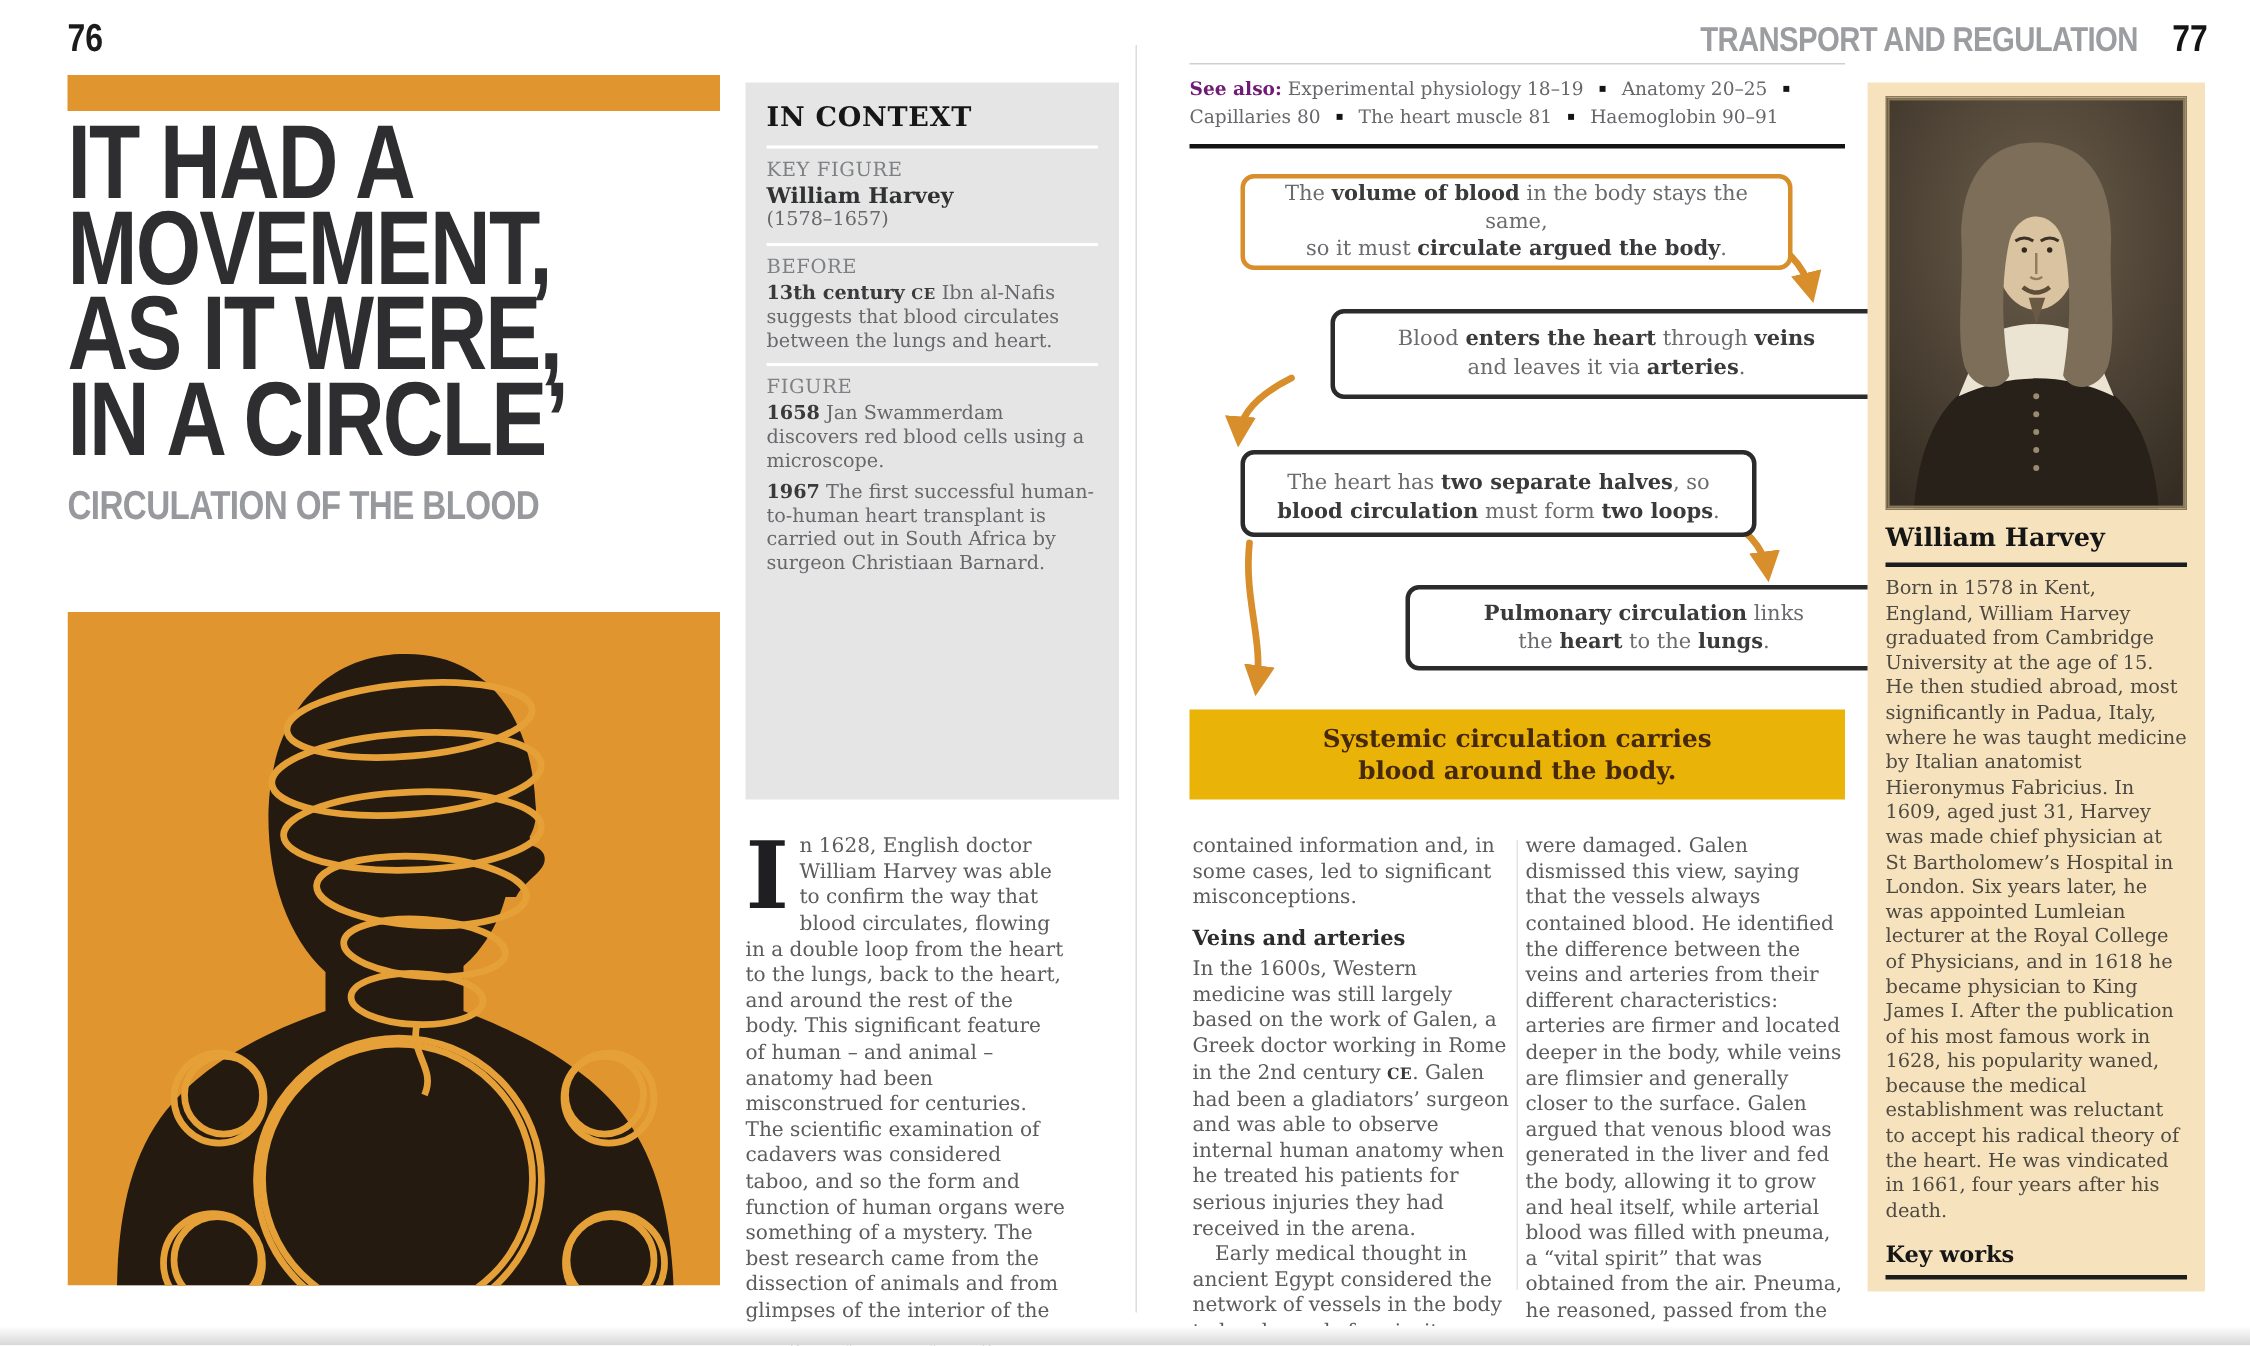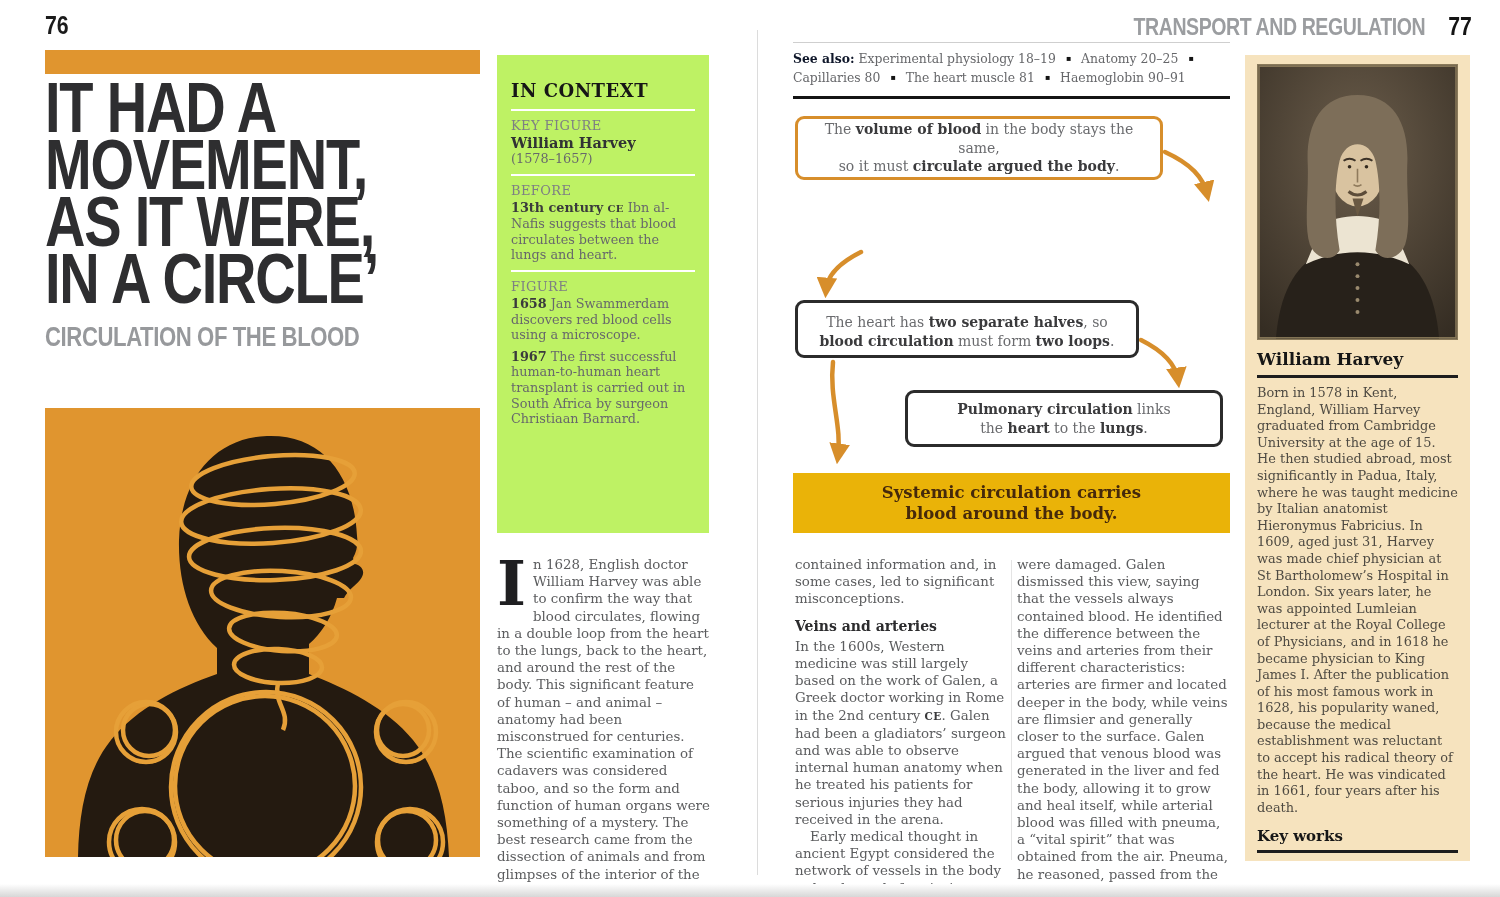--- a/index.html
+++ b/index.html
@@ -14,22 +14,22 @@
   .accent-bar{position:absolute;left:45px;top:50px;width:435px;height:24px;background:#E0952F;}
   .headline{position:absolute;left:45px;top:80px;margin:0;}
   .headline .hl{display:block;font-family:"Liberation Sans",sans-serif;font-weight:bold;
         font-size:70px;line-height:57px;color:#2e2e30;letter-spacing:-1.5px;
         transform:scaleX(.8);transform-origin:left top;white-space:nowrap;}
   .subtitle{position:absolute;left:45px;top:322px;}
   .subtitle .cond{font-size:27px;color:#97999c;letter-spacing:-.5px;}
   .illustration{position:absolute;left:45px;top:408px;width:435px;height:449px;}
 
   
-  .incontext{position:absolute;left:497px;top:55px;width:212px;height:478px;
-        background:#bef264;box-sizing:border-box;padding:25px 14px;overflow:hidden;}
+  .incontext{position:absolute;left:497px;top:55px;width:249px;height:478px;
+        background:#e5e5e5;box-sizing:border-box;padding:13px 14px;overflow:hidden;}
   .incontext h2{margin:0 0 8px 0;font-size:18px;color:#161616;letter-spacing:.5px;}
   .ic-rule{height:2px;background:#ffffff;margin:7px 0;}
   .ic-label{font-size:13px;color:#7e8083;letter-spacing:.4px;margin-top:2px;}
   .ic-name{font-size:14.5px;font-weight:bold;color:#313234;margin-top:1px;}
   .ic-years,.ic-item{font-size:12.8px;line-height:15.6px;color:#67686b;margin:0;}
   .ic-item{margin:2px 0 6px 0;}
   .seg-b{font-weight:bold;color:#3a3a3c;}
   .seg-sc{font-size:.78em;font-weight:bold;color:#3a3a3c;letter-spacing:.3px;}
 
   
@@ -39,28 +39,28 @@
   
   .header-right{position:absolute;right:28px;top:12px;text-align:right;}
   .header-right .section{font-size:23px;color:#9b9da0;letter-spacing:-.5px;
         transform:scaleX(.85);transform-origin:right top;margin-right:14px;}
   .header-right .pg{font-size:25px;color:#141414;transform:scaleX(.85);transform-origin:right top;}
 
   
   .see-also{position:absolute;left:793px;top:42px;width:437px;box-sizing:border-box;
         border-top:1px solid #cfcfcf;border-bottom:3px solid #141414;
         padding:6px 0 9px 0;font-size:12.4px;line-height:1.55;color:#66676a;}
-  .sa-label{font-weight:bold;color:#0f172a;}
+  .sa-label{font-weight:bold;color:#701a75;}
   .sa-sep{color:#141414;font-size:8px;vertical-align:2px;margin:0 6px;}
 
   
   .flowchart{position:absolute;left:793px;top:110px;width:437px;height:425px;}
   .fc-box{position:absolute;box-sizing:border-box;display:flex;align-items:center;
         justify-content:center;text-align:center;background:#fff;border-radius:9px;
-        font-size:14px;line-height:1.35;color:#6a6b6e;padding:4px 10px;}
+        font-size:14px;line-height:1.35;color:#6a6b6e;padding:4px 10px;margin-left:32px;}
   .fc-box.orange{border:3.5px solid #D78E2B;}
   .fc-box.black{border:3.5px solid #2b2b2b;}
   .fc-b1{left:2px;top:6px;width:368px;height:64px;}
   .fc-b2{left:62px;top:96px;width:368px;height:60px;}
   .fc-b3{left:2px;top:190px;width:344px;height:58px;align-items:flex-end;}
   .fc-b4{left:112px;top:280px;width:318px;height:57px;}
   .fc-final{position:absolute;left:0;top:363px;width:437px;height:60px;background:#eab308;
         display:flex;align-items:center;justify-content:center;text-align:center;
         font-size:16.5px;font-weight:bold;color:#46290B;line-height:1.3;}
   .fc-arrows{position:absolute;left:0;top:0;pointer-events:none;}
@@ -187,20 +187,23 @@
       </defs>
       <g fill="none" stroke="#D78E2B" stroke-width="4.5" stroke-linecap="round">
         <path d="M372,42 C398,54 410,67 414,84" marker-end="url(#ah)"></path>
         <path d="M68,142 C44,154 34,167 33,180" marker-end="url(#ah)"></path>
         <path d="M348,230 C372,242 383,255 385,270" marker-end="url(#ah)"></path>
         <path d="M40,252 C36,288 49,316 45,346" marker-end="url(#ah)"></path>
       </g>
     </svg>
     <div class="fc-box orange fc-b1">
         <span><span>The </span><span class="seg-b">volume of blood</span><span> in the body stays the same,</span><br><span>so it must </span><span class="seg-b">circulate argued the body</span><span>.</span></span>
+      </div>
+    <div class="fc-box black fc-b2">
+        <span><span>Blood </span><span class="seg-b">enters the heart</span><span> through </span><span class="seg-b">veins</span><br><span>and leaves it via </span><span class="seg-b">arteries</span><span>.</span></span>
       </div>
     <div class="fc-box black fc-b3">
         <span><span>The heart has </span><span class="seg-b">two separate halves</span><span>, so</span><br><span class="seg-b">blood circulation</span><span> must form </span><span class="seg-b">two loops</span><span>.</span></span>
       </div>
     <div class="fc-box black fc-b4">
         <span><span class="seg-b">Pulmonary circulation</span><span> links</span><br><span>the </span><span class="seg-b">heart</span><span> to the </span><span class="seg-b">lungs</span><span>.</span></span>
       </div>
     <div class="fc-final">
         <span><span>Systemic circulation carries</span><br><span>blood around the body.</span></span>
       </div>

